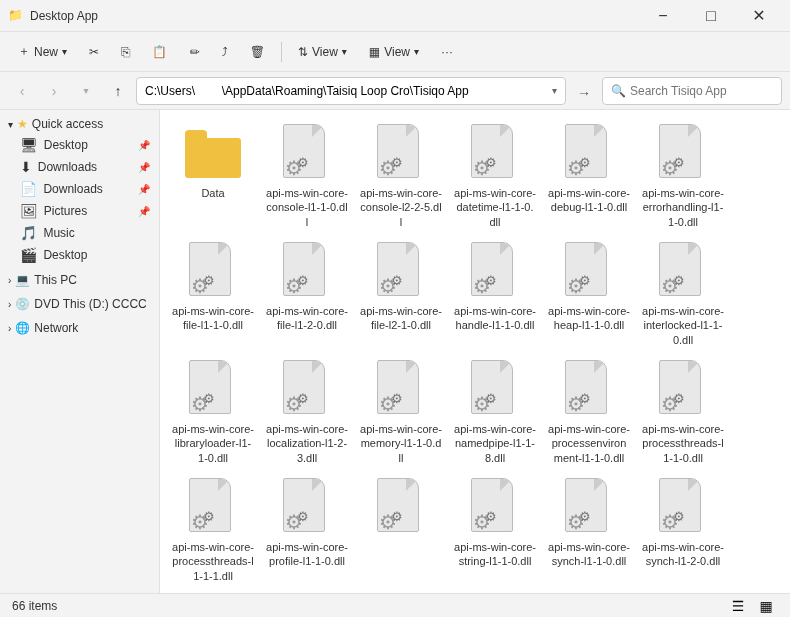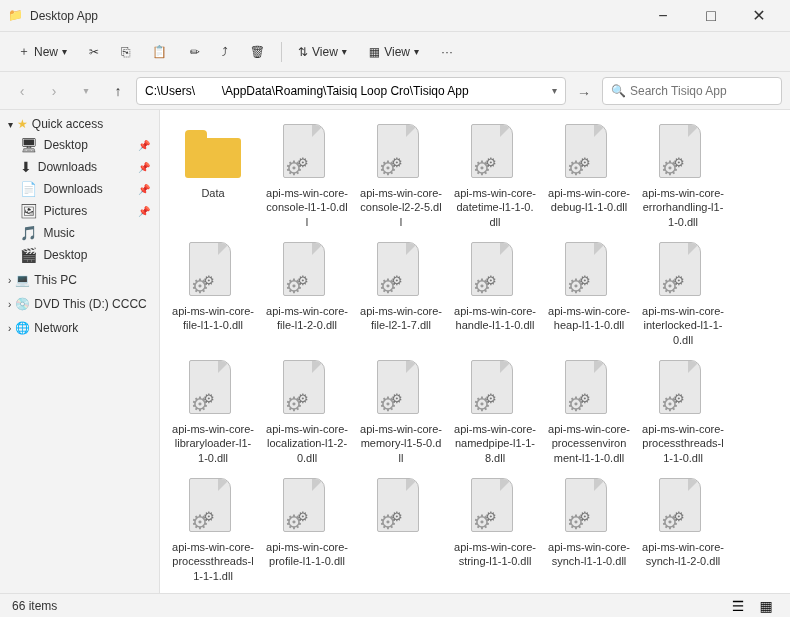--- a/index.html
+++ b/index.html
@@ -370,21 +370,21 @@
       <div class="file-item">
       <div class="file-icon-wrapper">
         <div style="position:relative;width:48px;height:60px;">
           <div style="width:42px;height:54px;background:#e8e8e8;border:1px solid #bbb;border-radius:2px 10px 2px 2px;position:absolute;overflow:hidden;">
             <div style="position:absolute;top:0;right:0;width:0;height:0;border-left:12px solid #ccc;border-bottom:12px solid transparent;"></div>
           </div>
           <div style="position:absolute;bottom:4px;left:2px;font-size:20px;color:#999;">⚙</div>
           <div style="position:absolute;bottom:14px;left:14px;font-size:13px;color:#777;">⚙</div>
         </div>
       </div>
-      <div class="file-label">api-ms-win-core-file-l2-1-7.dll</div>
+      <div class="file-label">api-ms-win-core-file-l2-1-0.dll</div>
     </div>
       <div class="file-item">
       <div class="file-icon-wrapper">
         <div style="position:relative;width:48px;height:60px;">
           <div style="width:42px;height:54px;background:#e8e8e8;border:1px solid #bbb;border-radius:2px 10px 2px 2px;position:absolute;overflow:hidden;">
             <div style="position:absolute;top:0;right:0;width:0;height:0;border-left:12px solid #ccc;border-bottom:12px solid transparent;"></div>
           </div>
           <div style="position:absolute;bottom:4px;left:2px;font-size:20px;color:#999;">⚙</div>
           <div style="position:absolute;bottom:14px;left:14px;font-size:13px;color:#777;">⚙</div>
         </div>
@@ -430,33 +430,33 @@
       <div class="file-item">
       <div class="file-icon-wrapper">
         <div style="position:relative;width:48px;height:60px;">
           <div style="width:42px;height:54px;background:#e8e8e8;border:1px solid #bbb;border-radius:2px 10px 2px 2px;position:absolute;overflow:hidden;">
             <div style="position:absolute;top:0;right:0;width:0;height:0;border-left:12px solid #ccc;border-bottom:12px solid transparent;"></div>
           </div>
           <div style="position:absolute;bottom:4px;left:2px;font-size:20px;color:#999;">⚙</div>
           <div style="position:absolute;bottom:14px;left:14px;font-size:13px;color:#777;">⚙</div>
         </div>
       </div>
-      <div class="file-label">api-ms-win-core-localization-l1-2-0.dll</div>
-    </div>
-      <div class="file-item">
-      <div class="file-icon-wrapper">
-        <div style="position:relative;width:48px;height:60px;">
-          <div style="width:42px;height:54px;background:#e8e8e8;border:1px solid #bbb;border-radius:2px 10px 2px 2px;position:absolute;overflow:hidden;">
-            <div style="position:absolute;top:0;right:0;width:0;height:0;border-left:12px solid #ccc;border-bottom:12px solid transparent;"></div>
-          </div>
-          <div style="position:absolute;bottom:4px;left:2px;font-size:20px;color:#999;">⚙</div>
-          <div style="position:absolute;bottom:14px;left:14px;font-size:13px;color:#777;">⚙</div>
-        </div>
-      </div>
-      <div class="file-label">api-ms-win-core-memory-l1-5-0.dll</div>
+      <div class="file-label">api-ms-win-core-localization-l1-2-3.dll</div>
+    </div>
+      <div class="file-item">
+      <div class="file-icon-wrapper">
+        <div style="position:relative;width:48px;height:60px;">
+          <div style="width:42px;height:54px;background:#e8e8e8;border:1px solid #bbb;border-radius:2px 10px 2px 2px;position:absolute;overflow:hidden;">
+            <div style="position:absolute;top:0;right:0;width:0;height:0;border-left:12px solid #ccc;border-bottom:12px solid transparent;"></div>
+          </div>
+          <div style="position:absolute;bottom:4px;left:2px;font-size:20px;color:#999;">⚙</div>
+          <div style="position:absolute;bottom:14px;left:14px;font-size:13px;color:#777;">⚙</div>
+        </div>
+      </div>
+      <div class="file-label">api-ms-win-core-memory-l1-1-0.dll</div>
     </div>
       <div class="file-item">
       <div class="file-icon-wrapper">
         <div style="position:relative;width:48px;height:60px;">
           <div style="width:42px;height:54px;background:#e8e8e8;border:1px solid #bbb;border-radius:2px 10px 2px 2px;position:absolute;overflow:hidden;">
             <div style="position:absolute;top:0;right:0;width:0;height:0;border-left:12px solid #ccc;border-bottom:12px solid transparent;"></div>
           </div>
           <div style="position:absolute;bottom:4px;left:2px;font-size:20px;color:#999;">⚙</div>
           <div style="position:absolute;bottom:14px;left:14px;font-size:13px;color:#777;">⚙</div>
         </div>

